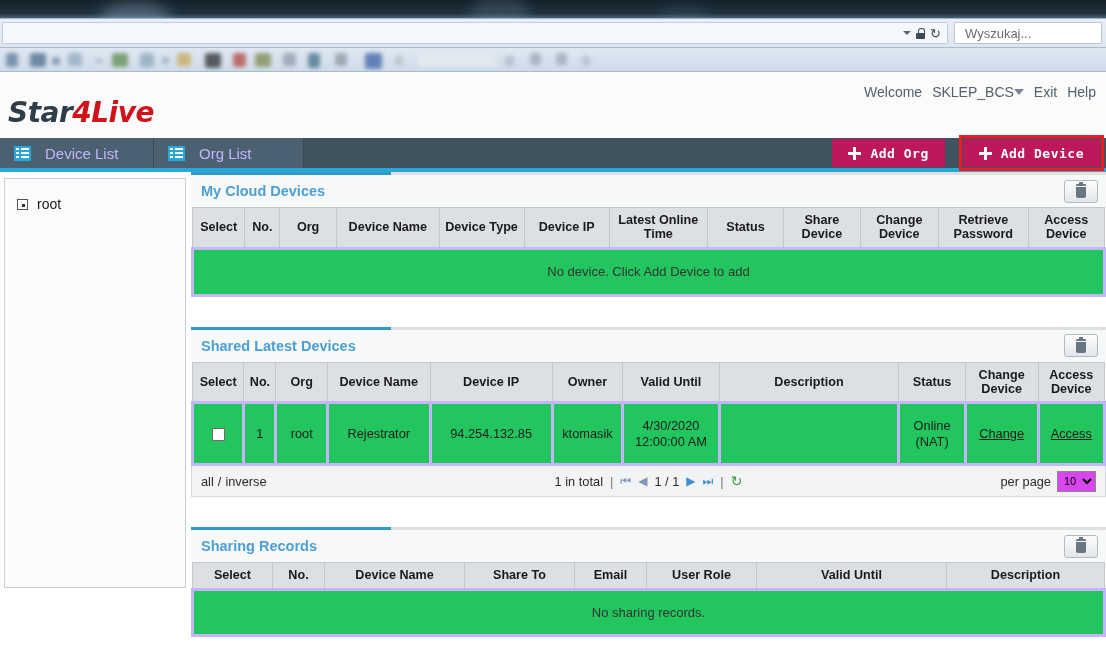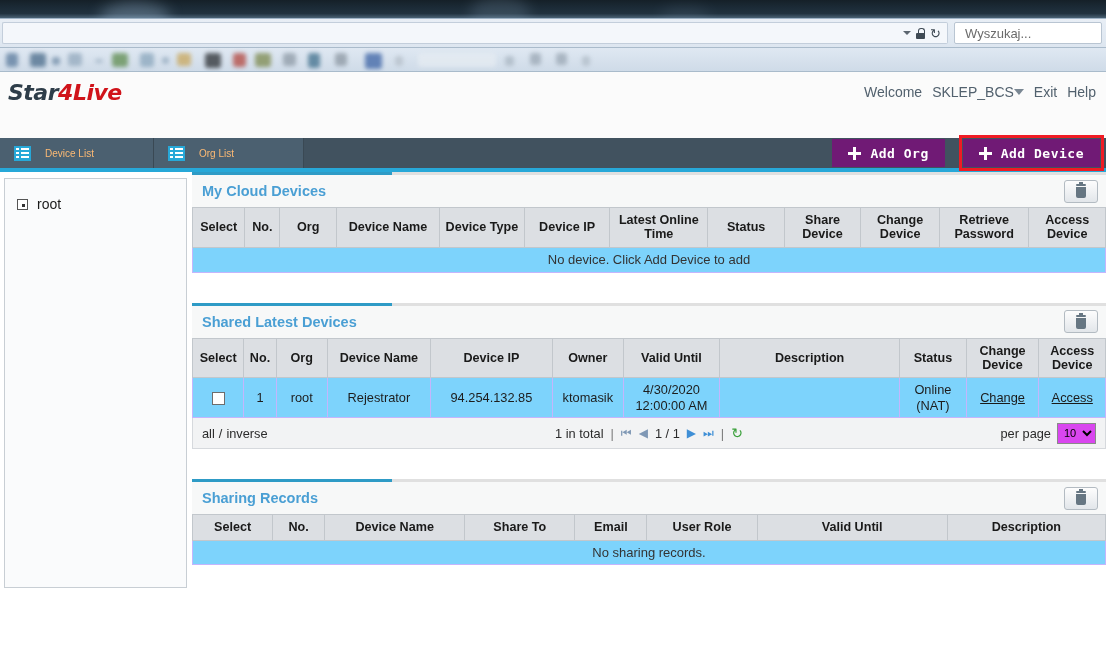--- a/index.html
+++ b/index.html
@@ -70,22 +70,22 @@
     filter: blur(2.1px); opacity: 0.75;
   }
 
   
   .site-header {
     height: 66px; background: #fbfbfb;
     position: relative;
     border-bottom: none;
   }
   .logo {
-    position: absolute; left: 8px; top: 8px;
-    font-size: 22px; font-weight: bold; font-style: italic;
+    position: absolute; left: 8px; top: 24px;
+    font-size: 28px; font-weight: bold; font-style: italic;
     font-family: "DejaVu Sans", sans-serif;
     letter-spacing: -0.5px;
     color: #2e3d49;
   }
   .logo .red { color: #d0131a; }
   .header-right {
     position: absolute; right: 10px; top: 12px;
     display: flex; align-items: center; gap: 10px;
     font-size: 14px; color: #52616e;
   }
@@ -102,35 +102,35 @@
   }
   .nav-tab {
     display: flex; align-items: center; gap: 14px;
     padding: 0 22px 0 14px;
     background: #4b6070;
     border-right: 1px solid #3a4954;
     cursor: pointer;
     min-width: 154px;
   }
   .nav-tab.second { min-width: 150px; }
-  .nav-tab .tab-label { color: #fdba74; font-size: 10px; }
+  .nav-tab .tab-label { color: #c4b5fd; font-size: 15px; }
   .list-icon {
     width: 17px; height: 15px; background: #27a8d8;
     display: flex; flex-direction: column; justify-content: center;
     gap: 2px; padding: 2px 2px;
   }
   .list-icon .row { position: relative; height: 2px; }
   .list-icon .row:before { content:""; position:absolute; left:0; top:0; width:3px; height:2px; background:#fff; }
   .list-icon .row:after { content:""; position:absolute; left:5px; top:0; width:8px; height:2px; background:#fff; }
   .nav-actions {
     margin-left: auto; display: flex; align-items: center;
     gap: 0; padding-right: 2px;
   }
   .btn-add {
-    background: #701a75; color: #ffffff;
+    background: #be185d; color: #ffffff;
     font-family: "DejaVu Sans Mono", monospace;
     font-size: 13px; font-weight: bold;
     height: 28px; display: flex; align-items: center; gap: 9px;
     padding: 0 16px; cursor: pointer; border: none;
     letter-spacing: 0.5px;
   }
   .plus-ico {
     position: relative; width: 13px; height: 13px; flex: none;
   }
   .plus-ico:before { content:""; position:absolute; left:0; top:5px; width:13px; height:3px; background:#fff; }
@@ -207,23 +207,23 @@
   }
   table.grid th {
     background: #dcdfe3;
     border: 1px solid #c2c7cc;
     font-weight: bold; font-size: 12.6px;
     padding: 5px 2px; line-height: 1.15;
     color: #1a1a1a; text-align: center;
     vertical-align: middle;
   }
   table.grid td {
-    border: 1px solid #c4b5fd;
-    background: #7dd3fc;
-    padding: 4px 3px; text-align: center;
+    border: 3px solid #c4b5fd;
+    background: #22c55e;
+    padding: 14px 3px; text-align: center;
     line-height: 1.2; vertical-align: middle;
   }
   td.empty-msg {
     color: #333; padding: 13px 0; font-size: 13px;
     background: #fdfdfd; border: 1px solid #d6d9dd;
   }
   .cbx {
     width: 13px; height: 13px; border: 1px solid #6d6d6d;
     background: #fff; display: inline-block; vertical-align: middle;
     cursor: pointer;

